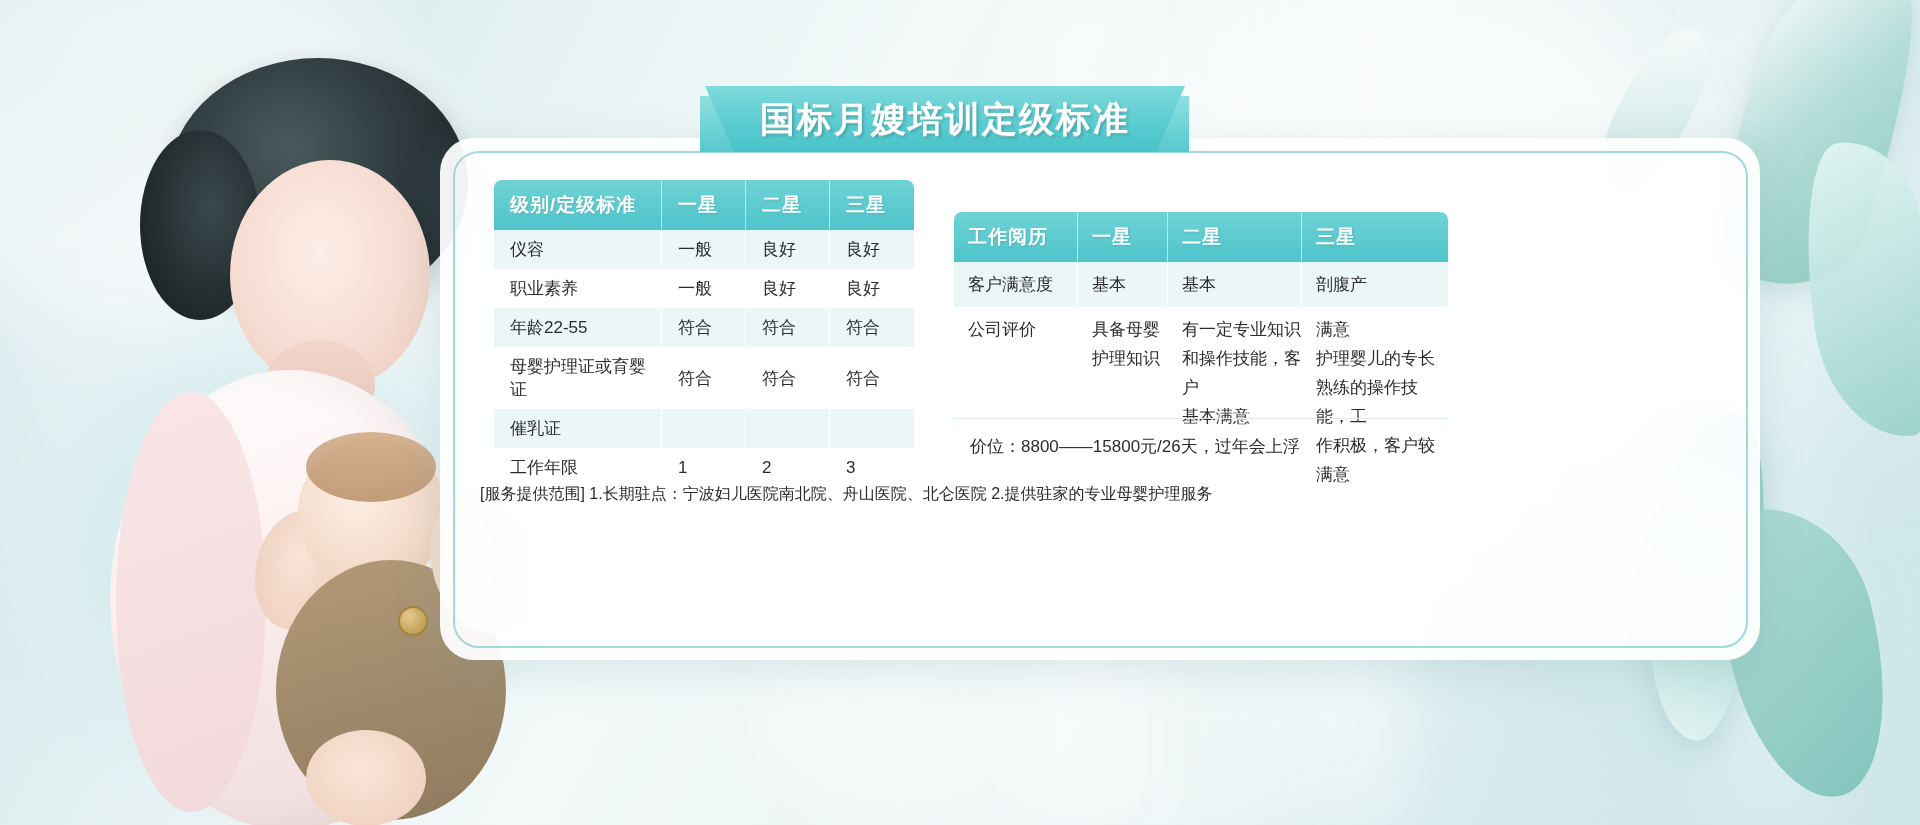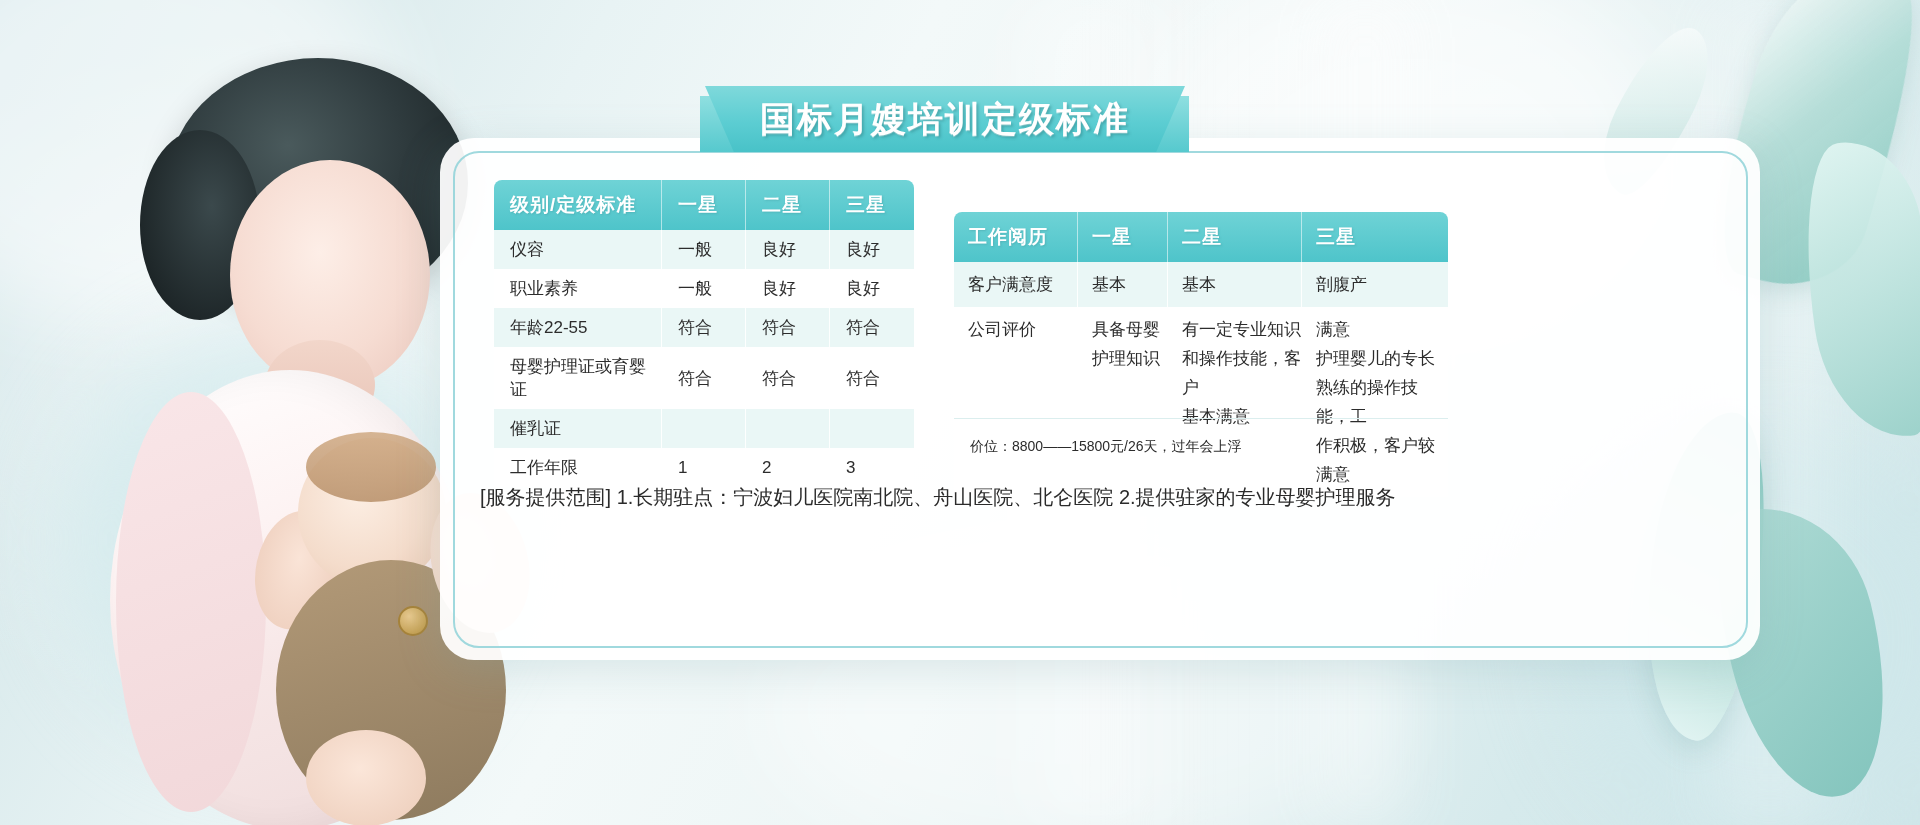--- a/index.html
+++ b/index.html
@@ -218,25 +218,25 @@
   #tbl-right th:last-child  { border-top-right-radius:8px; }
   #tbl-right td { text-align:left; padding-left:14px; vertical-align:top; line-height:29px; }
   #tbl-right col.r0 { width:124px; }
   #tbl-right col.r1 { width:90px; }
   #tbl-right col.r2 { width:134px; }
   #tbl-right col.r3 { width:146px; }
 
   .price-box {
     position:absolute; left:954px; top:418px; width:494px; height:56px;
     display:flex; align-items:center;
-    padding-left:16px; font-size:14px; color:#2c2c2c;
+    padding-left:16px; font-size:17px; color:#2c2c2c;
     border-top:1px solid #dbeeee;
   }
 
-  .footer { position:absolute; left:480px; font-size:20px; color:#2b2b2b; white-space:nowrap; }
+  .footer { position:absolute; left:480px; font-size:16px; color:#2b2b2b; white-space:nowrap; }
   .f1 { top:484px; }
   .f2 { top:513px; }
   .gap { display:inline-block; width:22px; }
 </style>
 </head>
 <body>
 
 <div id="stage">
 
   <div class="wash w1"></div>

